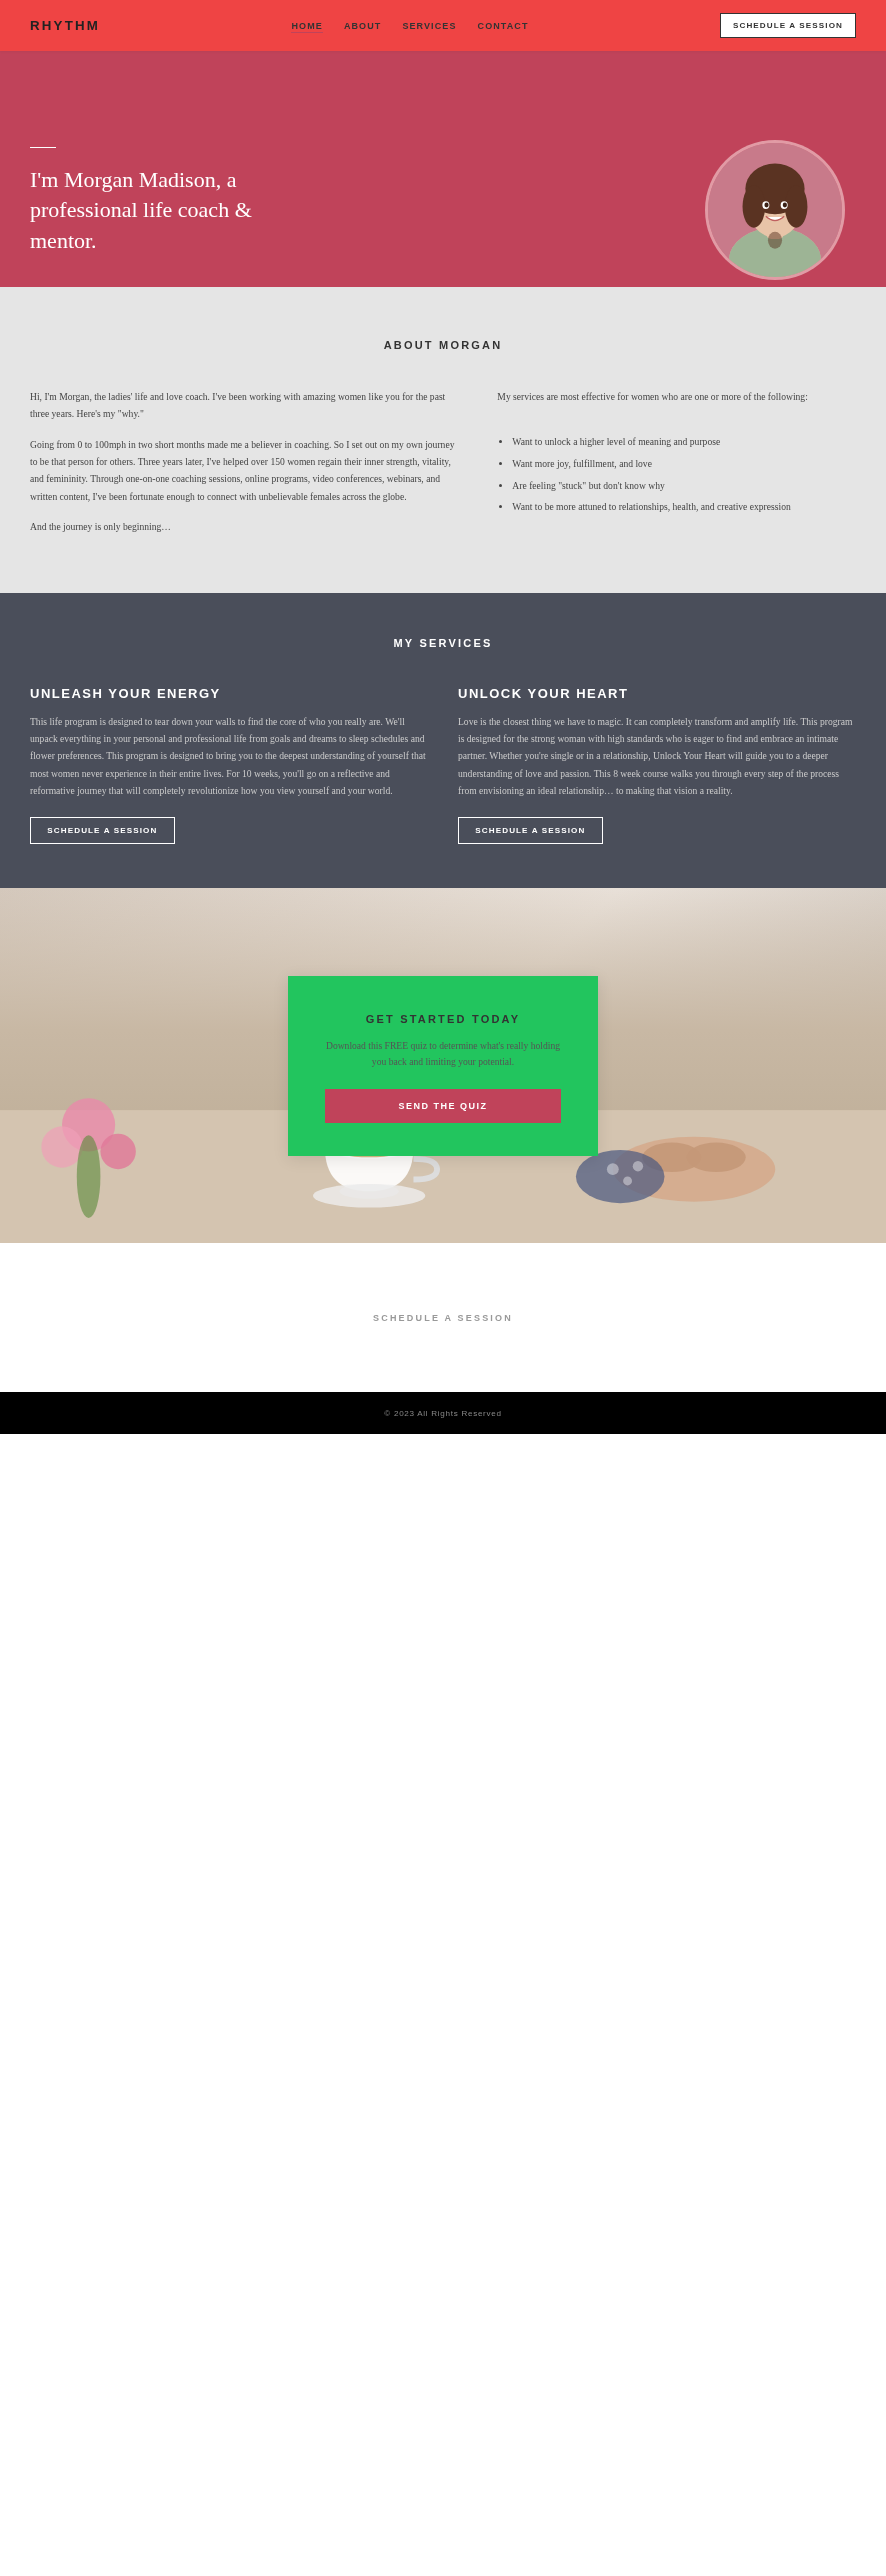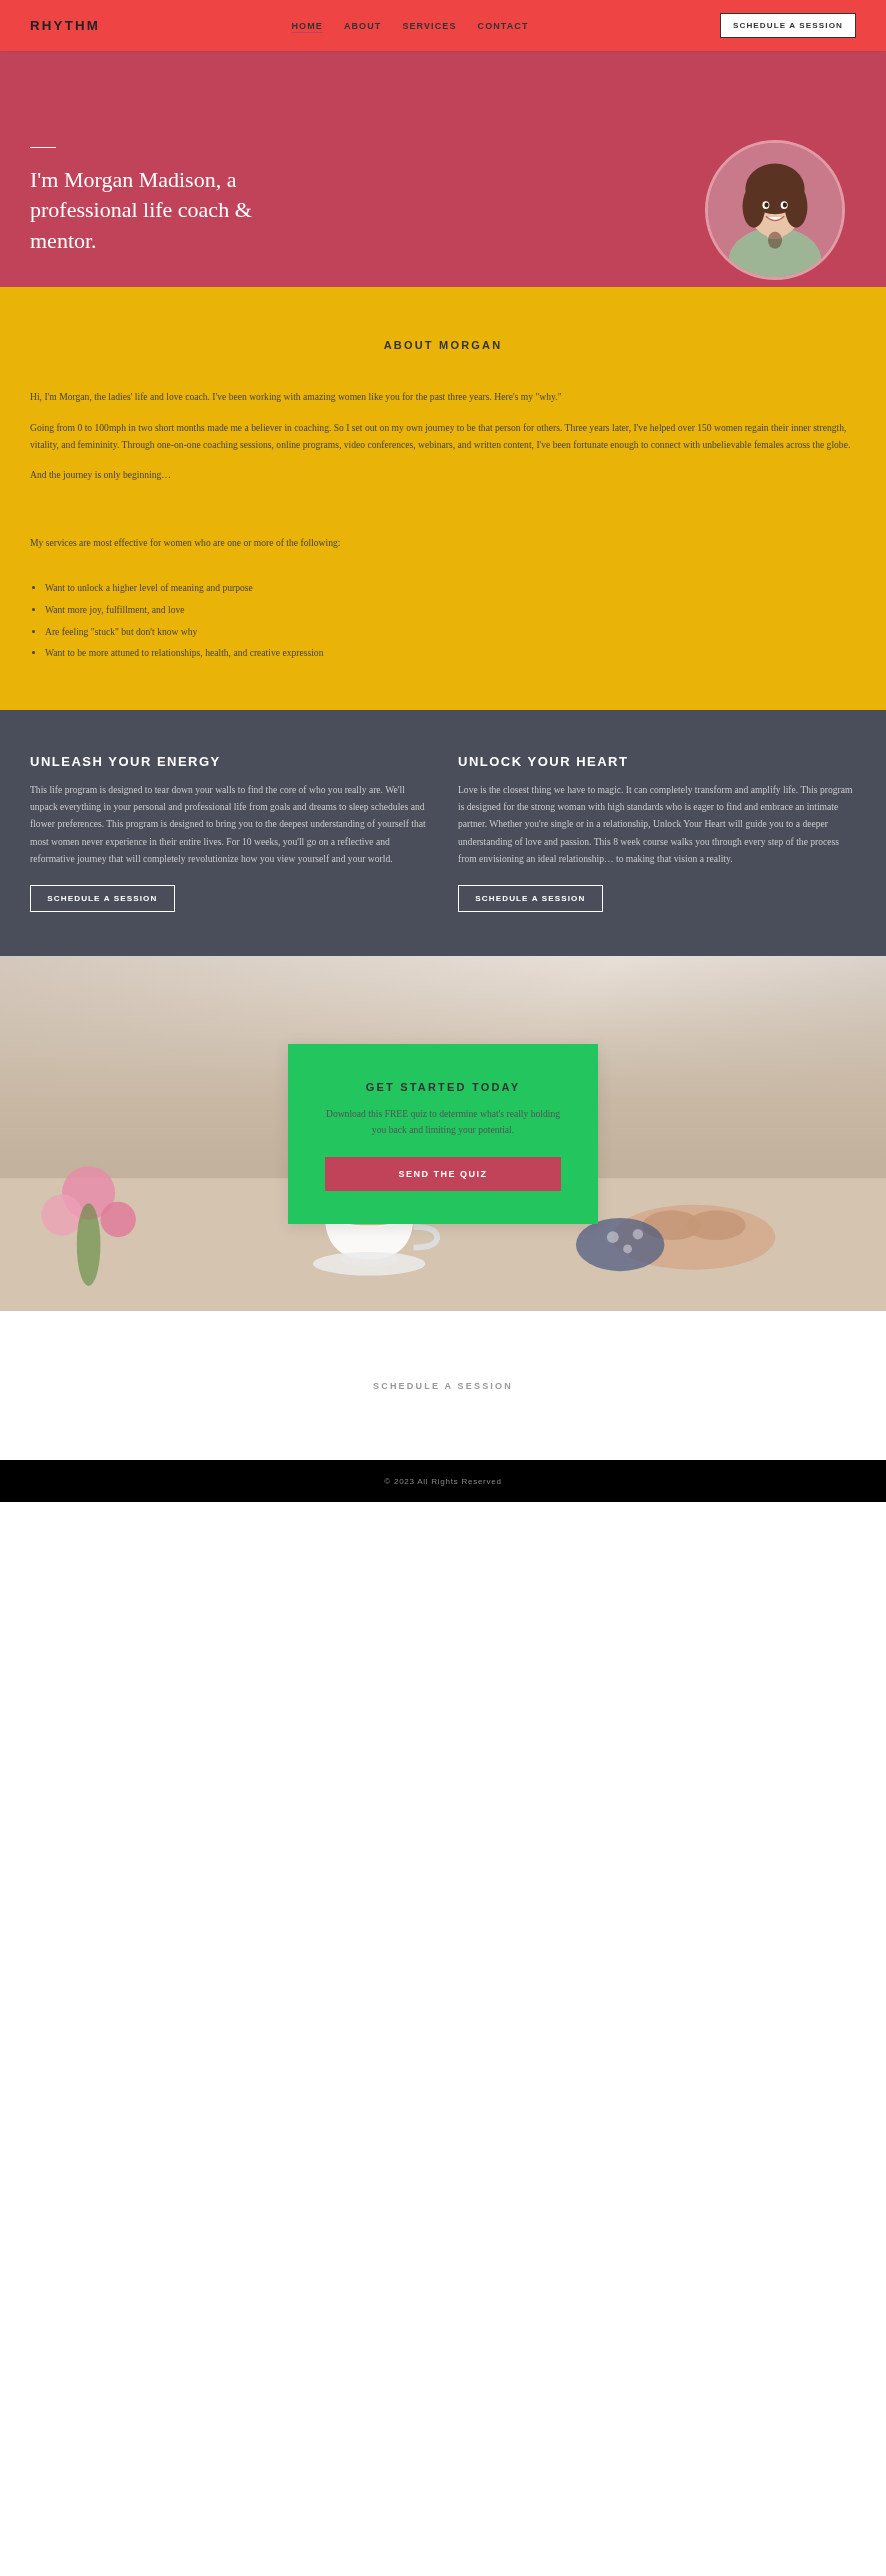--- a/index.html
+++ b/index.html
@@ -105,36 +105,35 @@
     }
     
     .hero-circle svg {
       width: 100%;
       height: 100%;
     }
 
     
     .about-section {
       padding: 52px 30px 44px;
-      background: #eab308;
+      background: #e5e5e5;
     }
     .section-title {
       text-align: center;
       font-family: Arial, sans-serif;
       font-size: 11px;
       font-weight: 700;
       letter-spacing: 2.2px;
       color: #333;
       margin-bottom: 37px;
       text-transform: uppercase;
     }
     .about-content {
       display: flex;
       gap: 37px;
-      flex-direction: column;
     }
     .about-left {
       flex: 1.2;
     }
     .about-left p {
       font-size: 9.6px;
       line-height: 1.8;
       color: #444;
       margin-bottom: 13.3px;
     }
@@ -356,20 +355,21 @@
         <li>Want to unlock a higher level of meaning and purpose</li>
         <li>Want more joy, fulfillment, and love</li>
         <li>Are feeling "stuck" but don't know why</li>
         <li>Want to be more attuned to relationships, health, and creative expression</li>
       </ul>
     </div>
   </div>
 </section>
 
 <section class="services-section" id="services">
+  <h2 class="section-title">MY SERVICES</h2>
   <div class="services-grid">
     <div class="service-card">
       <h3>UNLEASH YOUR ENERGY</h3>
       <p>This life program is designed to tear down your walls to find the core of who you really are. We'll unpack everything in your personal and professional life from goals and dreams to sleep schedules and flower preferences. This program is designed to bring you to the deepest understanding of yourself that most women never experience in their entire lives. For 10 weeks, you'll go on a reflective and reformative journey that will completely revolutionize how you view yourself and your world.</p>
       <button class="service-btn">SCHEDULE A SESSION</button>
     </div>
     <div class="service-card">
       <h3>UNLOCK YOUR HEART</h3>
       <p>Love is the closest thing we have to magic. It can completely transform and amplify life. This program is designed for the strong woman with high standards who is eager to find and embrace an intimate partner. Whether you're single or in a relationship, Unlock Your Heart will guide you to a deeper understanding of love and passion. This 8 week course walks you through every step of the process from envisioning an ideal relationship… to making that vision a reality.</p>
       <button class="service-btn">SCHEDULE A SESSION</button>

